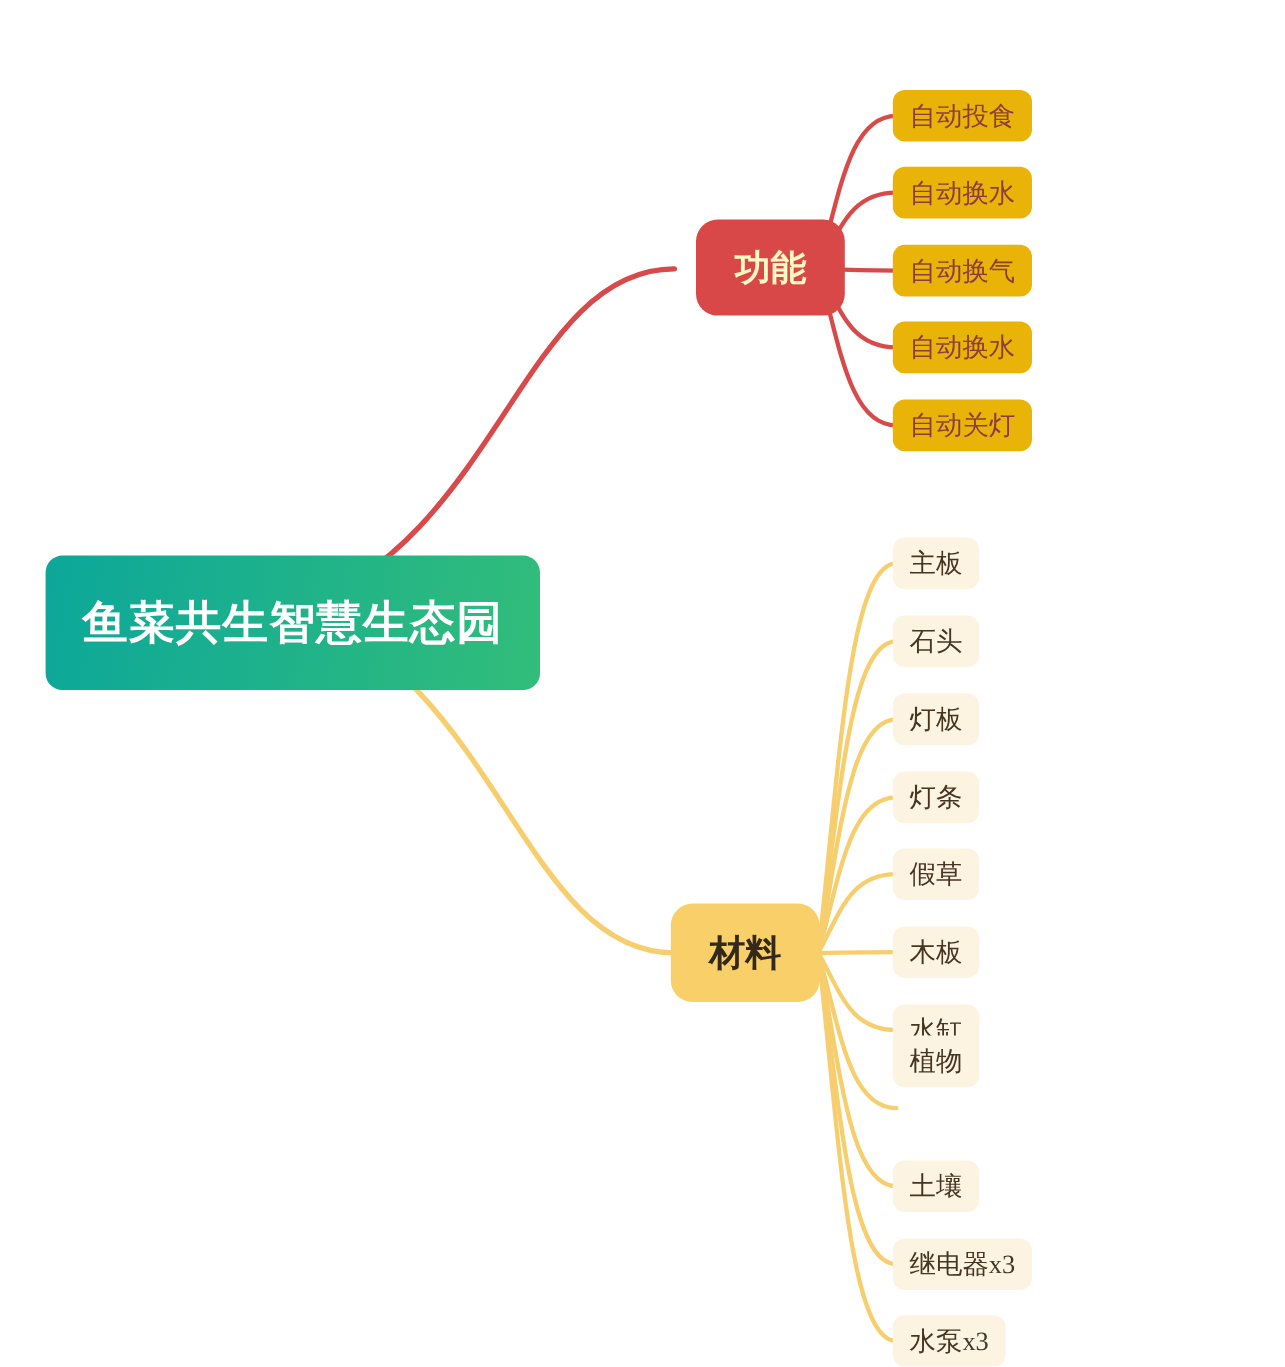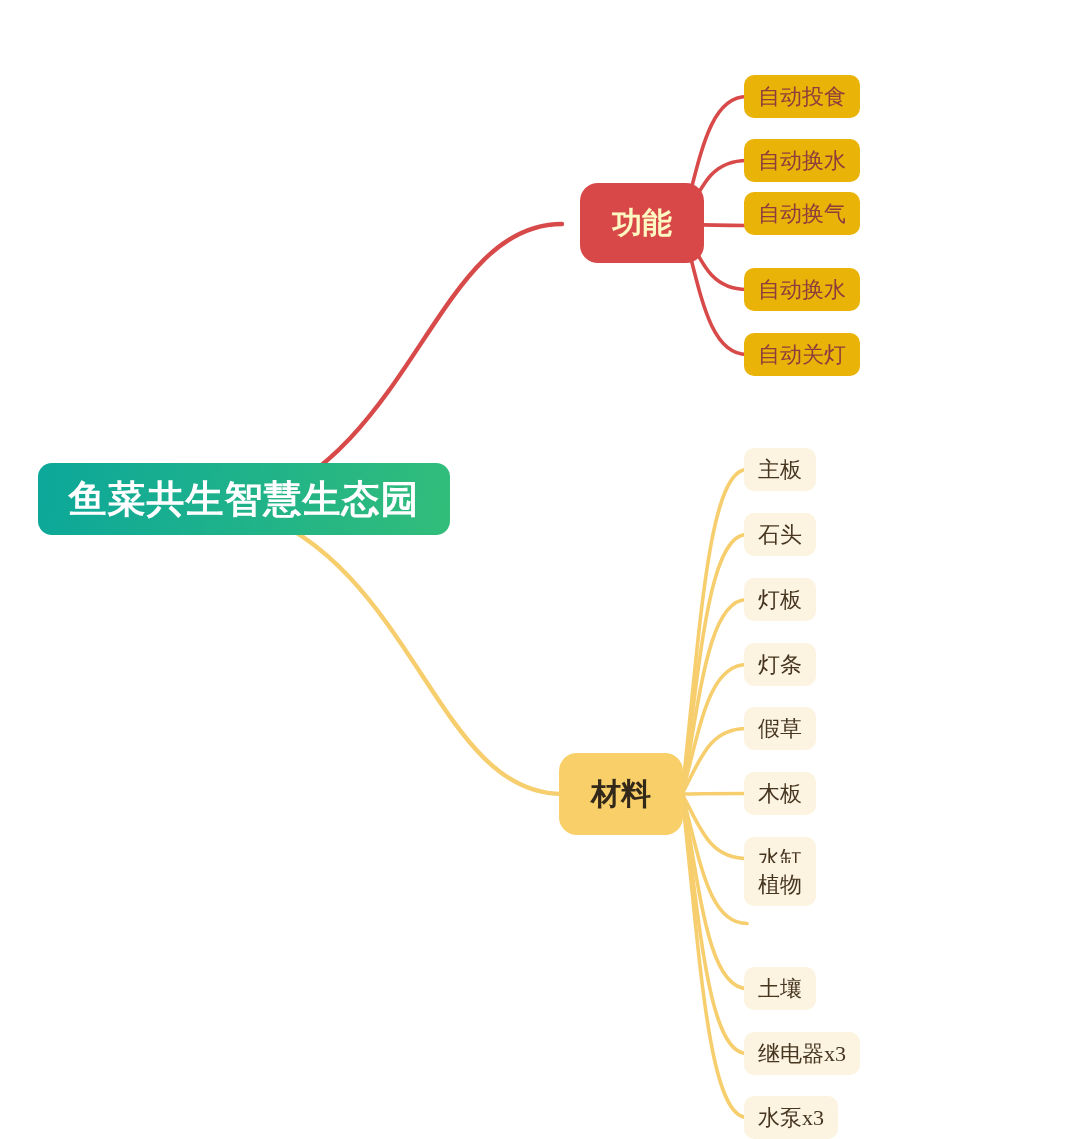--- a/index.html
+++ b/index.html
@@ -6,21 +6,21 @@
   #canvas{
     position:relative;width:1071px;height:1139px;background:#ffffff;overflow:hidden;
     font-family:"Liberation Sans","DejaVu Sans",sans-serif;
   }
   #edges{position:absolute;left:0;top:0;}
   .node{
     position:absolute;box-sizing:border-box;display:flex;align-items:center;justify-content:center;
     white-space:nowrap;
   }
   .root{
-    left:38px;top:463px;width:412px;height:72px;border-radius:14px;
+    left:38px;top:463px;width:412px;height:112px;border-radius:14px;
     background:linear-gradient(100deg,#0ca79a 0%,#32bd7a 100%);
     color:#ffffff;font-size:38px;font-weight:bold;letter-spacing:1px;
   }
   .branch{width:124px;border-radius:18px;font-size:30px;font-weight:bold;}
   .branch.b-fn{left:559px;top:183px;height:80px;background:#d94848;color:#fef9c3;margin-left:21px;}
   .branch.b-ml{left:559px;top:753px;height:82px;background:#f8cf69;color:#33291a;}
   .leaf{
     left:744px;height:43px;border-radius:10px;font-size:22px;padding:0 14px;
     justify-content:flex-start;
   }
@@ -61,21 +61,21 @@
     <path class="edge yel sub" d="M682 794 C700 956 708 1117.5 747 1117.5"></path>
   </svg>
 
   <div class="node root">鱼菜共生智慧生态园</div>
 
   <div class="node branch b-fn">功能</div>
   <div class="node branch b-ml">材料</div>
 
   <div class="node leaf b-fn" style="top:75px">自动投食</div>
   <div class="node leaf b-fn" style="top:139px">自动换水</div>
-  <div class="node leaf b-fn" style="top:192px">自动换气</div>
+  <div class="node leaf b-fn" style="top:204px">自动换气</div>
   <div class="node leaf b-fn" style="top:268px">自动换水</div>
   <div class="node leaf b-fn" style="top:333px">自动关灯</div>
 
   <div class="node leaf b-ml" style="top:448px">主板</div>
   <div class="node leaf b-ml" style="top:513px">石头</div>
   <div class="node leaf b-ml" style="top:578px">灯板</div>
   <div class="node leaf b-ml" style="top:643px">灯条</div>
   <div class="node leaf b-ml" style="top:707px">假草</div>
   <div class="node leaf b-ml" style="top:772px">木板</div>
   <div class="node leaf b-ml" style="top:837px">水缸</div>

